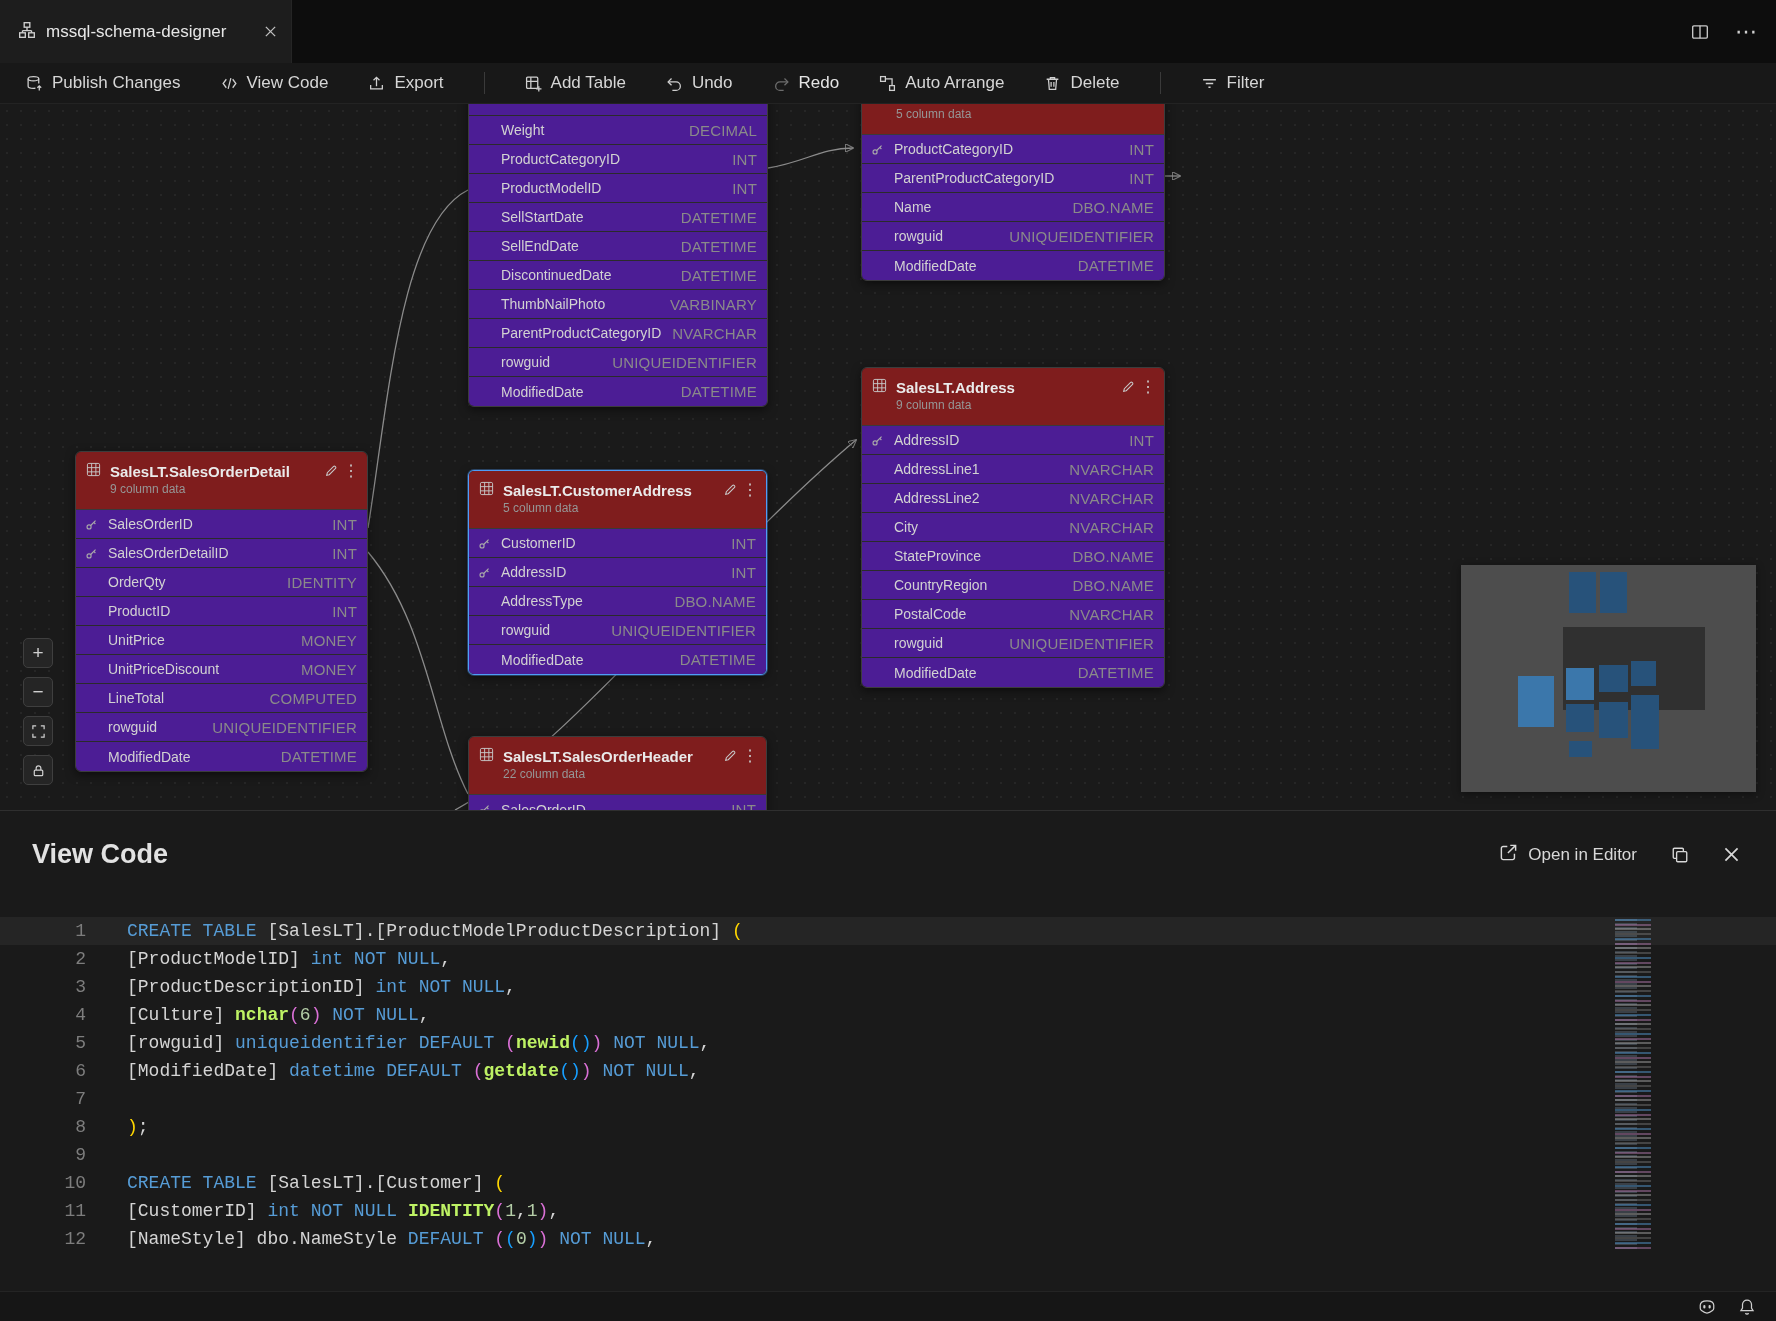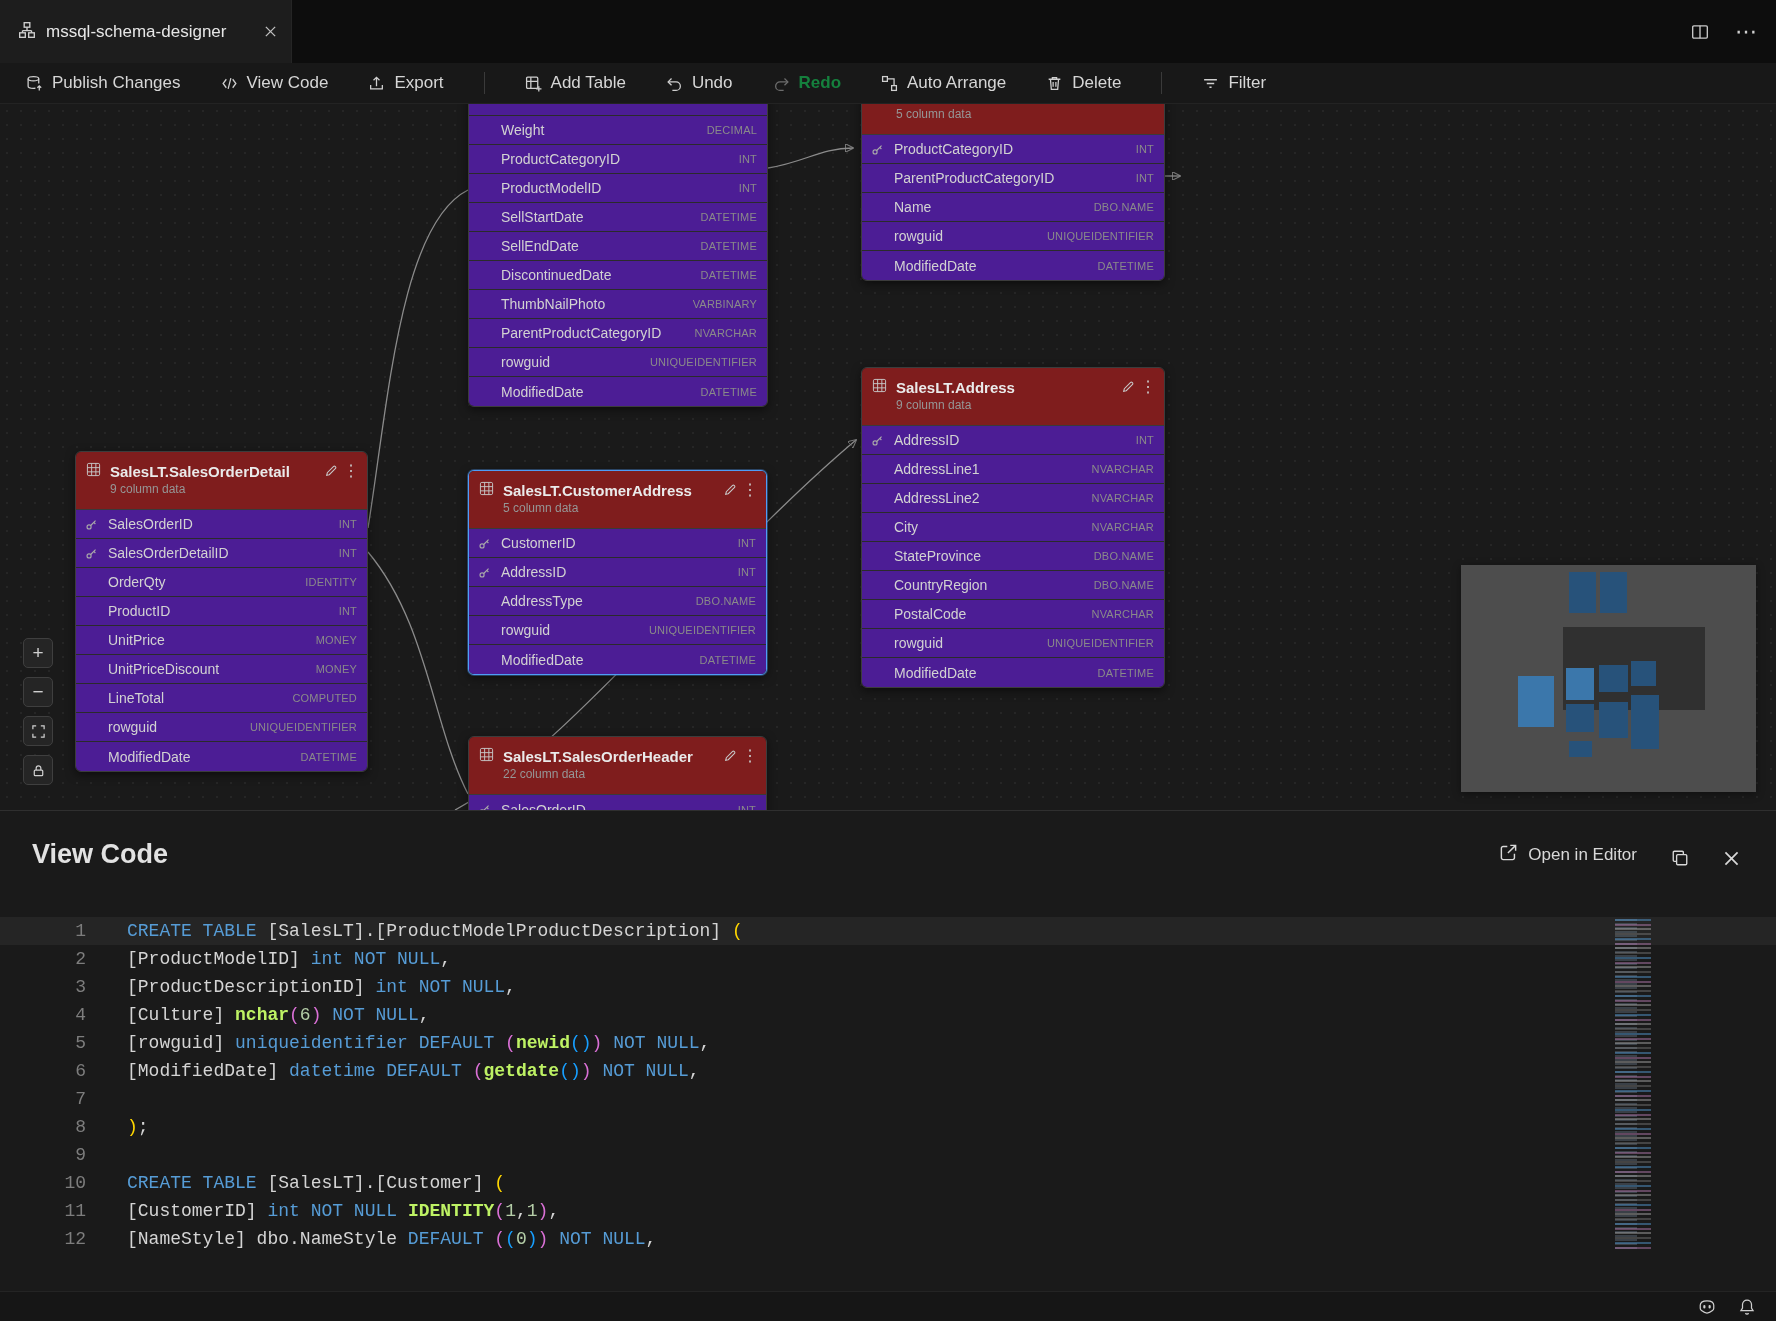--- a/index.html
+++ b/index.html
@@ -12,21 +12,21 @@
   .tab-title{font-size:17px;color:#e6e6e6;white-space:nowrap;flex:1;}
   .tab-close{color:#c0c0c0;display:flex;align-items:center;}
   .editor-actions{position:absolute;right:18px;top:0;height:63px;display:flex;align-items:center;gap:26px;color:#cfcfcf;}
   .editor-actions svg{display:block;}
   .ellipsis{font-size:22px;color:#cfcfcf;letter-spacing:1px;line-height:1;}
 
   
   .toolbar{position:absolute;top:63px;left:0;right:0;height:41px;background:#181818;border-bottom:1px solid #232323;display:flex;align-items:center;gap:40px;padding-left:26px;box-sizing:border-box;}
   .tb-item{display:flex;align-items:center;gap:9px;color:#d6d6d6;font-size:17px;cursor:pointer;white-space:nowrap;}
   .tb-item svg{display:block;stroke:#cfcfcf;}
-  .tb-item.disabled{color:#15803d;font-weight:bold;}
+  .tb-item.disabled{color:#e5e5e5;}
   .tb-item.disabled svg{stroke:#6d6d6d;}
   .sep{width:1px;height:22px;background:#3a3a3a;}
 
   
   .canvas{position:absolute;top:104px;left:0;width:1776px;height:706px;background:#1a1a1a;overflow:hidden;
     background-image:radial-gradient(circle,#262626 1.1px,transparent 1.2px);background-size:14px 14px;}
   .edges{position:absolute;left:0;top:0;}
   .edges path{stroke:#9f9f9f;stroke-width:1.3;fill:none;opacity:.85;}
 
   .table-card{position:absolute;background:#1e1e1e;border:1px solid #3c3c3c;border-radius:6px;box-shadow:0 3px 10px rgba(0,0,0,.5);overflow:hidden;box-sizing:border-box;}
@@ -36,21 +36,21 @@
   .tbl-name{grid-column:2;grid-row:1;font-size:15px;font-weight:700;color:#eaeaea;white-space:nowrap;overflow:hidden;}
   .tbl-sub{grid-column:2;grid-row:2;font-size:12px;color:#969696;}
   .tbl-edit{grid-column:3;grid-row:1;cursor:pointer;display:flex;justify-content:center;}
   .tbl-more{grid-column:4;grid-row:1;cursor:pointer;color:#c8c8c8;font-size:16px;text-align:center;line-height:14px;}
   .tbl-rows{background:#4c1d95;}
   .clip-top .tbl-rows::before{content:"";display:block;height:30px;border-bottom:1px solid #2b2b2b;}
   .tbl-row{position:relative;height:29px;box-sizing:border-box;border-bottom:1px solid #2b2b2b;display:flex;align-items:center;padding:0 10px 0 32px;cursor:pointer;}
   .tbl-row:last-child{border-bottom:none;}
   .key-ic{position:absolute;left:9px;top:7px;}
   .col-name{flex:1;font-size:14px;color:#d2d2d2;white-space:nowrap;overflow:hidden;}
-  .col-type{font-size:11px;color:#8a8a8a;letter-spacing:.2px;margin-left:8px;}
+  .col-type{font-size:15px;color:#8a8a8a;letter-spacing:.2px;margin-left:8px;}
 
   .pos-product{left:468px;top:-20px;width:300px;}
   .pos-productcategory{left:861px;top:-28px;width:304px;}
   .pos-salesorderdetail{left:75px;top:347px;width:293px;}
   .pos-customeraddress{left:468px;top:366px;width:299px;}
   .pos-address{left:861px;top:263px;width:304px;}
   .pos-salesorderheader{left:468px;top:632px;width:299px;}
 
   
   .zoombar{position:absolute;left:23px;top:534px;display:flex;flex-direction:column;gap:9px;}
@@ -61,21 +61,21 @@
   .minimap{position:absolute;left:1461px;top:461px;width:295px;height:227px;background:#4d4d4d;box-shadow:0 2px 8px rgba(0,0,0,.4);}
   .mm-view{position:absolute;left:102px;top:62px;width:142px;height:83px;background:#303030;}
   .mm-r{position:absolute;}
   .mm-b{background:#3b77ab;}
   .mm-d{background:#27527a;}
 
   
   .panel{position:absolute;top:810px;left:0;right:0;height:481px;background:#1a1a1a;border-top:1px solid #2f2f2f;box-sizing:border-box;}
   .panel-header{display:flex;align-items:center;padding:28px 36px 0 32px;}
   .panel-title{font-size:27px;font-weight:700;color:#e2e2e2;flex:1;}
-  .ph-actions{display:flex;align-items:flex-end;gap:34px;color:#d8d8d8;}
+  .ph-actions{display:flex;align-items:center;gap:34px;color:#d8d8d8;}
   .open-editor{display:flex;align-items:center;gap:10px;font-size:17px;cursor:pointer;}
   .icon-btn{cursor:pointer;display:flex;align-items:center;}
 
   .code-wrap{position:absolute;top:106px;left:0;right:0;height:332px;overflow:hidden;font-family:"Liberation Mono","DejaVu Sans Mono",monospace;font-size:18px;line-height:28px;}
   .code-line{display:flex;height:28px;white-space:pre;}
   .code-line.active{background:rgba(255,255,255,.05);}
   .ln{width:86px;text-align:right;color:#7d7d7d;flex:none;}
   .lt{margin-left:41px;color:#d4d4d4;}
   .kw{color:#569cd6;} .fn{color:#bef264;font-weight:bold;} .num{color:#b5cea8;} .pl{color:#d4d4d4;}
   .b1{color:#ffd700;} .b2{color:#da70d6;} .b3{color:#179fff;}

